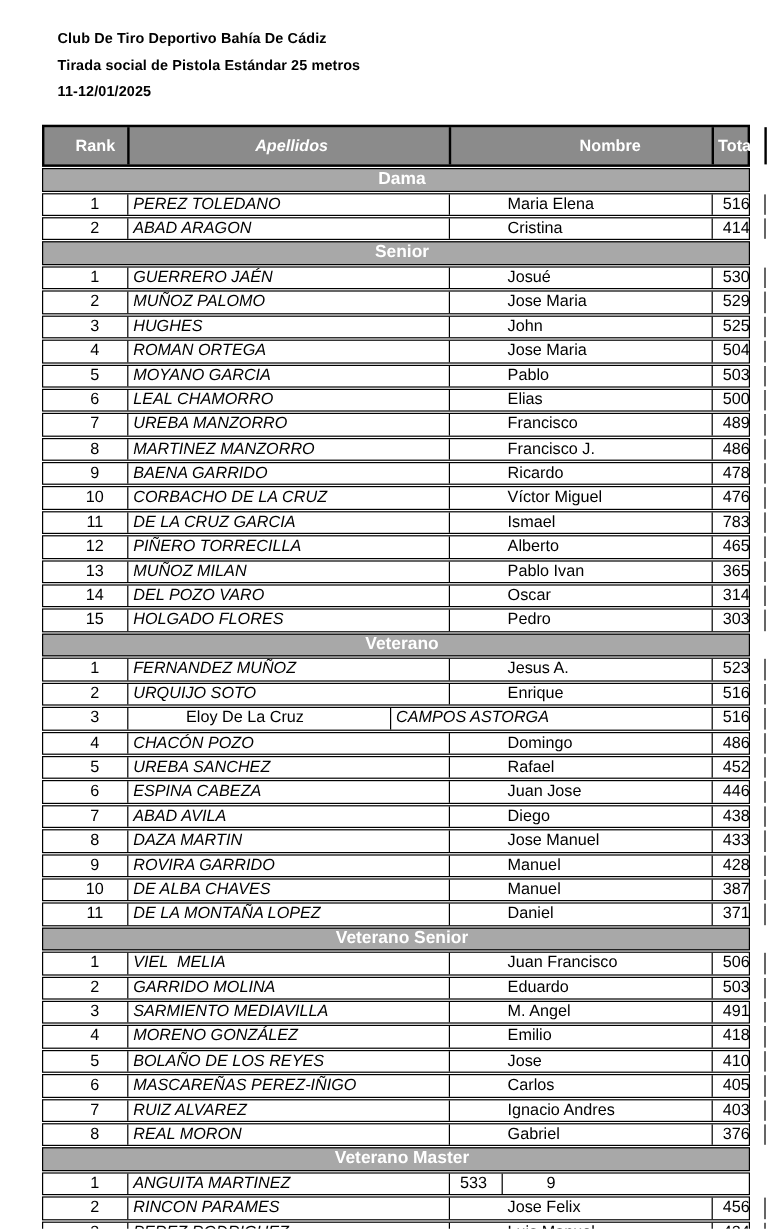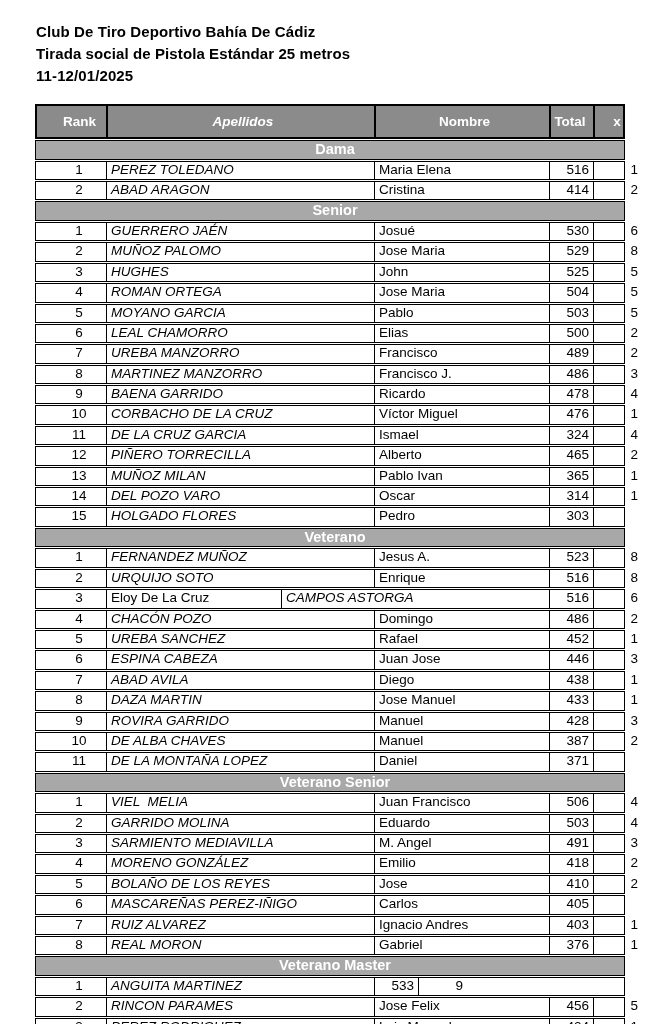--- a/index.html
+++ b/index.html
@@ -11,22 +11,22 @@
     overflow: hidden;
     font-family: "Liberation Sans", sans-serif;
     color: #000000;
   }
   .page {
     position: relative;
     width: 653px;
     height: 1024px;
   }
   .doc-header {
-    margin: 21px 0 0 36px;
-    font-size: 15px;
+    margin: 21px 0 0 48px;
+    font-size: 12px;
     font-weight: bold;
     line-height: 22px;
     letter-spacing: 0.1px;
   }
   .results-table {
     margin: 17px 0 0 35px;
     width: 590px;
     font-size: 13.5px;
   }
   
@@ -79,22 +79,22 @@
     height: 100%;
     line-height: 15.8px;
     overflow: hidden;
     white-space: pre;
   }
   .data-row .cell:last-child { border-right: none; }
 
   
   .c-rank      { flex: 0 0 55px;  width: 55px;  text-align: center; margin-left: 16px; }
   .c-apellidos { flex: 0 0 268px; width: 268px; padding-left: 4px; font-style: italic; }
-  .c-nombre    { flex: 0 0 175px; width: 175px; padding-left: 4px; }
-  .c-total     { flex: 0 0 44px;  width: 44px;  text-align: right; padding-right: 4px; }
+  .c-nombre    { flex: 0 0 175px; width: 175px; padding-left: 4px; margin-left: 44px; }
+  .c-total     { flex: 0 0 44px;  width: 44px;  text-align: center; padding-right: 4px; }
   .c-x         { flex: 0 0 48px;  width: 48px;  text-align: right; padding-right: 4px; }
   .data-row .c-apellidos, .data-row .c-nombre { padding-left: 4px; }
 </style>
 </head>
 <body>
 
 <div class="page">
 
   <div class="doc-header">
     <div>Club De Tiro Deportivo Bahía De Cádiz</div>
@@ -216,21 +216,21 @@
     <div class="cell c-apellidos">CORBACHO DE LA CRUZ</div>
     <div class="cell c-nombre">Víctor Miguel</div>
     <div class="cell c-total">476</div>
     <div class="cell c-x">1</div>
   </div>
 
   <div class="data-row">
     <div class="cell c-rank">11</div>
     <div class="cell c-apellidos">DE LA CRUZ GARCIA</div>
     <div class="cell c-nombre">Ismael</div>
-    <div class="cell c-total">324</div>
+    <div class="cell c-total">783</div>
     <div class="cell c-x">4</div>
   </div>
 
   <div class="data-row">
     <div class="cell c-rank">12</div>
     <div class="cell c-apellidos">PIÑERO TORRECILLA</div>
     <div class="cell c-nombre">Alberto</div>
     <div class="cell c-total">465</div>
     <div class="cell c-x">2</div>
   </div>

